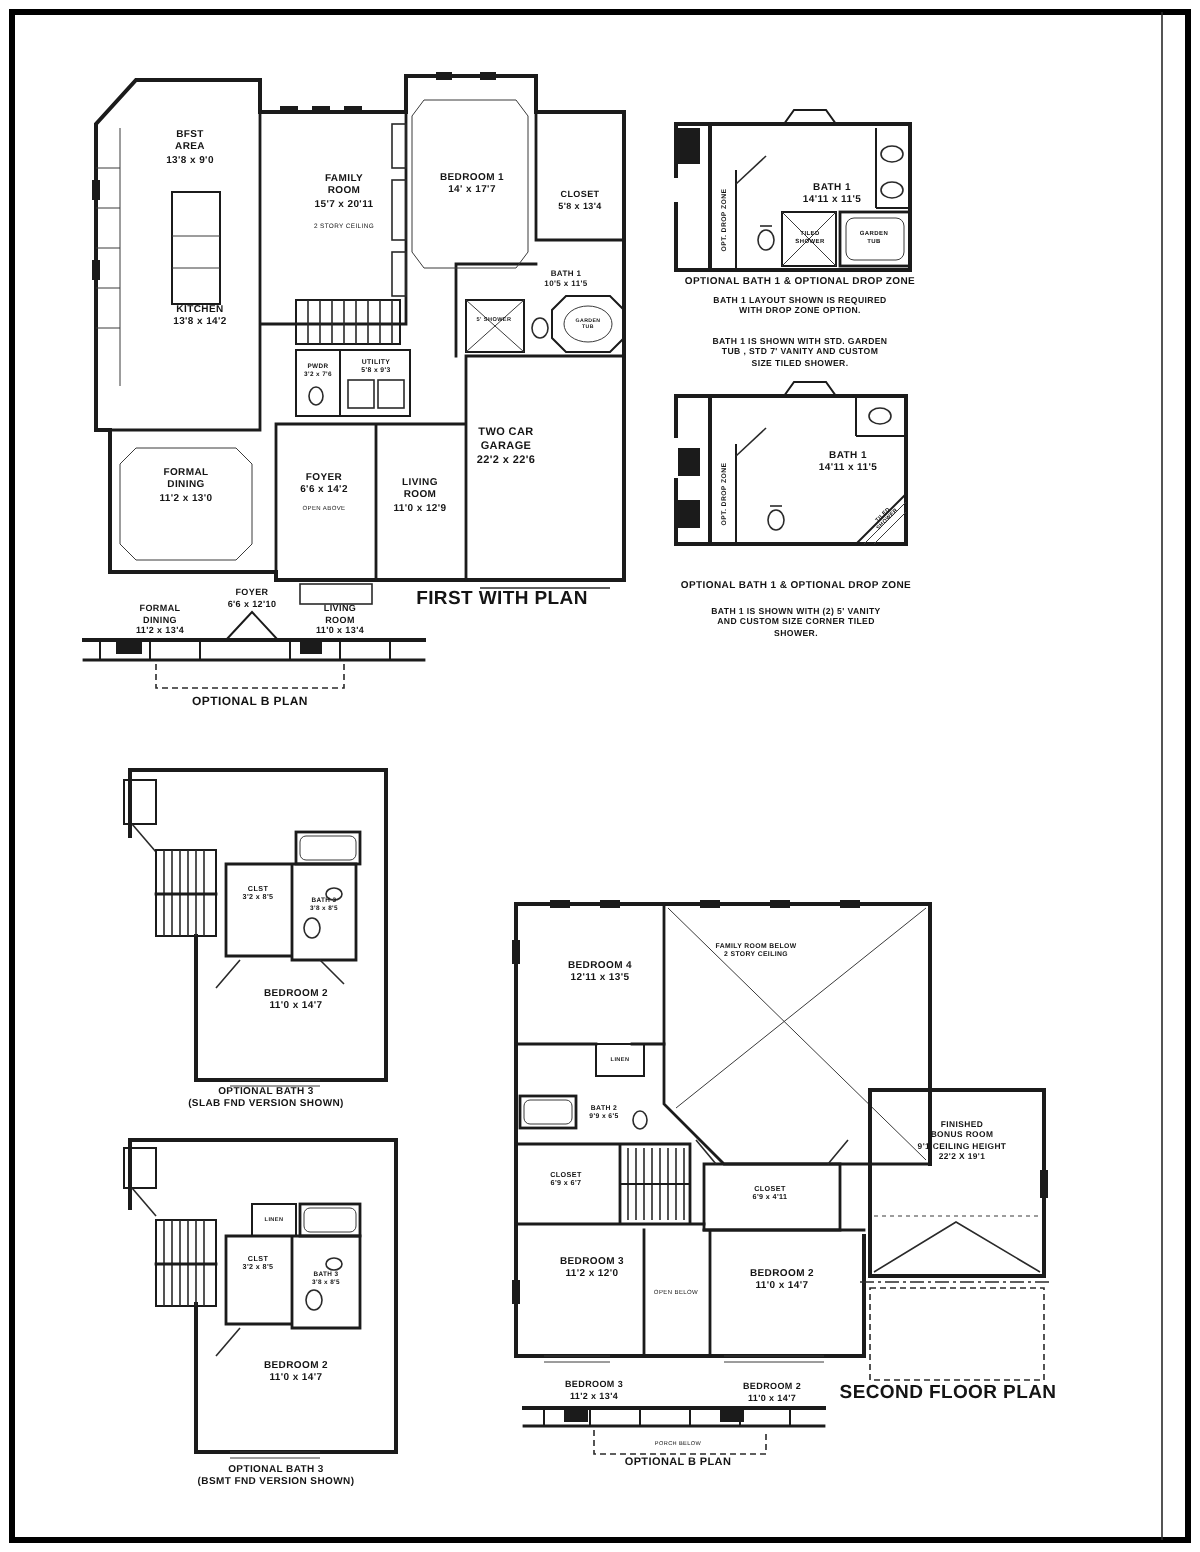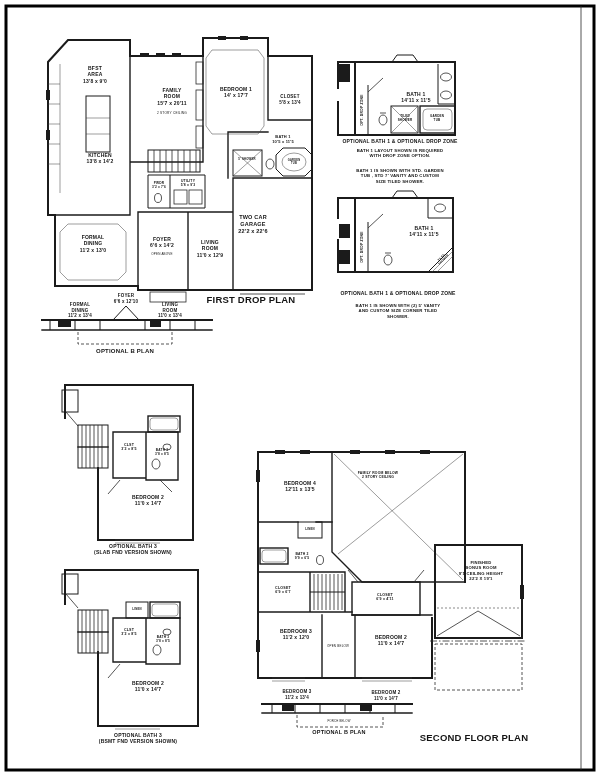--- a/index.html
+++ b/index.html
@@ -214,21 +214,21 @@
 11'2 x 13'0</div>
 <div class="lbl" style="left:162px;top:242px;font-size:5px">FOYER
 6'6 x 14'2</div>
 <div class="lbl" style="left:162px;top:255px;font-size:3px;font-weight:400">OPEN ABOVE</div>
 <div class="lbl" style="left:210px;top:248px;font-size:5px">LIVING
 ROOM
 11'0 x 12'9</div>
 <div class="lbl" style="left:253px;top:224px;font-size:5.5px">TWO CAR
 GARAGE
 22'2 x 22'6</div>
-<div class="lbl" style="left:251px;top:300px;font-size:9.5px">FIRST DROP PLAN</div>
+<div class="lbl" style="left:251px;top:300px;font-size:9.5px">FIRST WITH PLAN</div>
 
 <div class="lbl" style="left:80px;top:310px;font-size:4.5px">FORMAL
 DINING
 11'2 x 13'4</div>
 <div class="lbl" style="left:126px;top:299px;font-size:4.5px">FOYER
 6'6 x 12'10</div>
 <div class="lbl" style="left:170px;top:310px;font-size:4.5px">LIVING
 ROOM
 11'0 x 13'4</div>
 <div class="lbl" style="left:125px;top:352px;font-size:6px">OPTIONAL B PLAN</div>
@@ -289,21 +289,21 @@
 6'9 x 4'11</div>
 <div class="lbl" style="left:296px;top:634px;font-size:5px">BEDROOM 3
 11'2 x 12'0</div>
 <div class="lbl" style="left:338px;top:647px;font-size:3px;font-weight:400">OPEN BELOW</div>
 <div class="lbl" style="left:391px;top:640px;font-size:5px">BEDROOM 2
 11'0 x 14'7</div>
 <div class="lbl" style="left:481px;top:570px;font-size:4.2px">FINISHED
 BONUS ROOM
 9'1 CEILING HEIGHT
 22'2 X 19'1</div>
-<div class="lbl" style="left:474px;top:738px;font-size:9.5px">SECOND FLOOR PLAN</div>
+<div class="lbl" style="left:474px;top:697px;font-size:9.5px">SECOND FLOOR PLAN</div>
 
 <div class="lbl" style="left:297px;top:695px;font-size:4.5px">BEDROOM 3
 11'2 x 13'4</div>
 <div class="lbl" style="left:386px;top:696px;font-size:4.5px">BEDROOM 2
 11'0 x 14'7</div>
 <div class="lbl" style="left:339px;top:722px;font-size:2.8px;font-weight:400">PORCH BELOW</div>
 <div class="lbl" style="left:339px;top:732px;font-size:5.5px">OPTIONAL B PLAN</div>
 
 </div>
 

